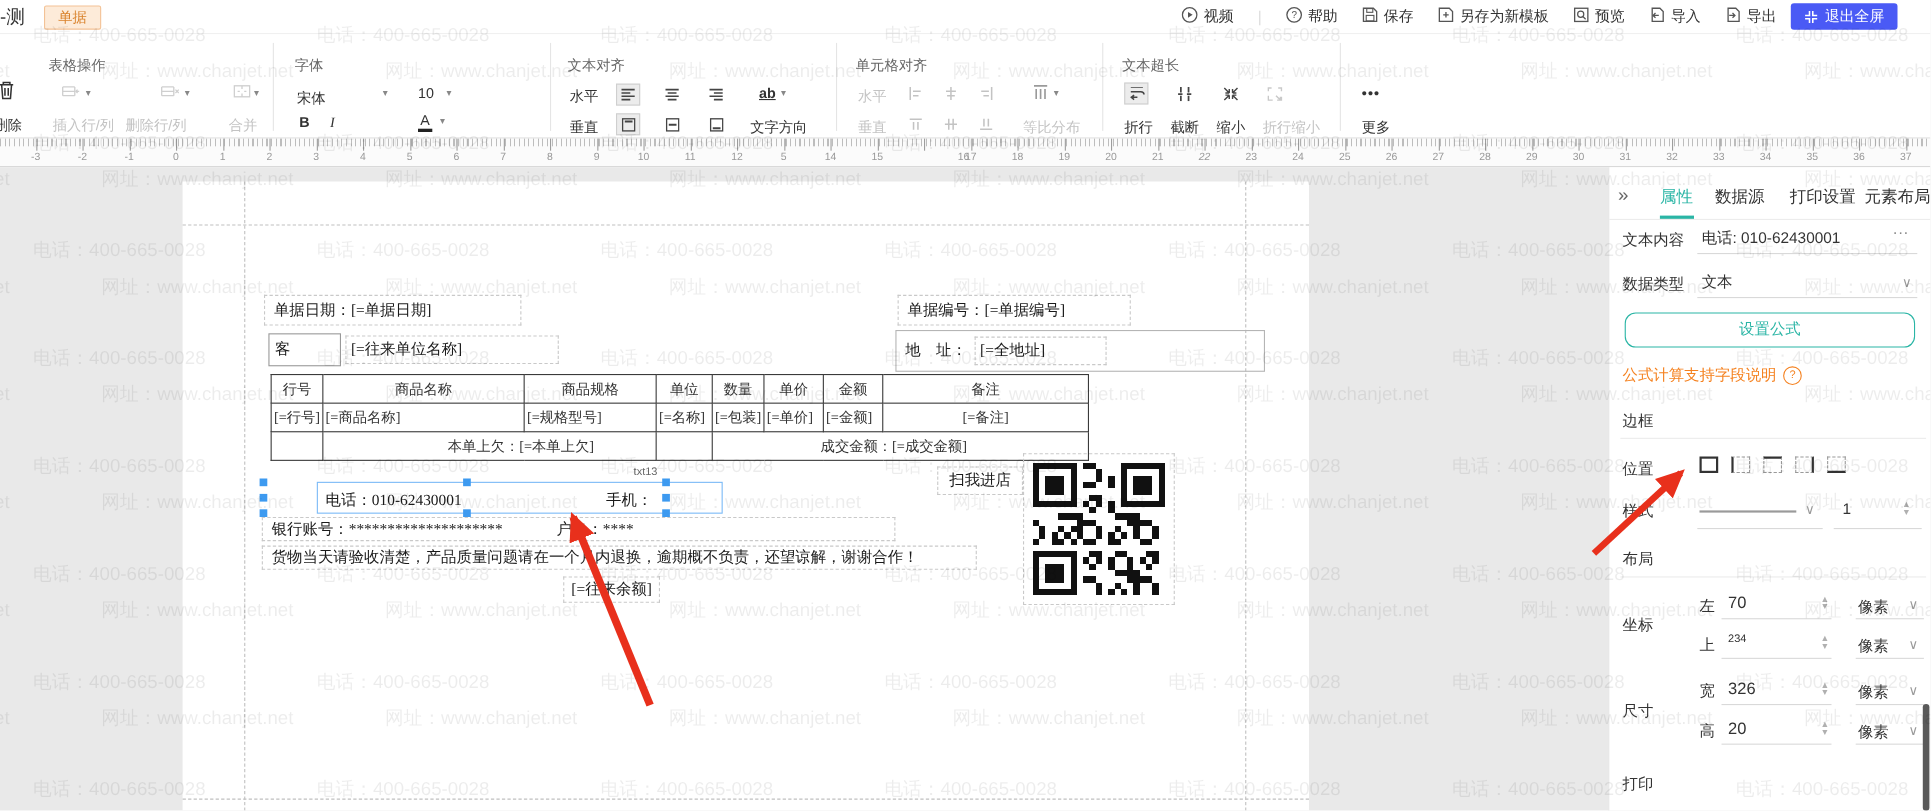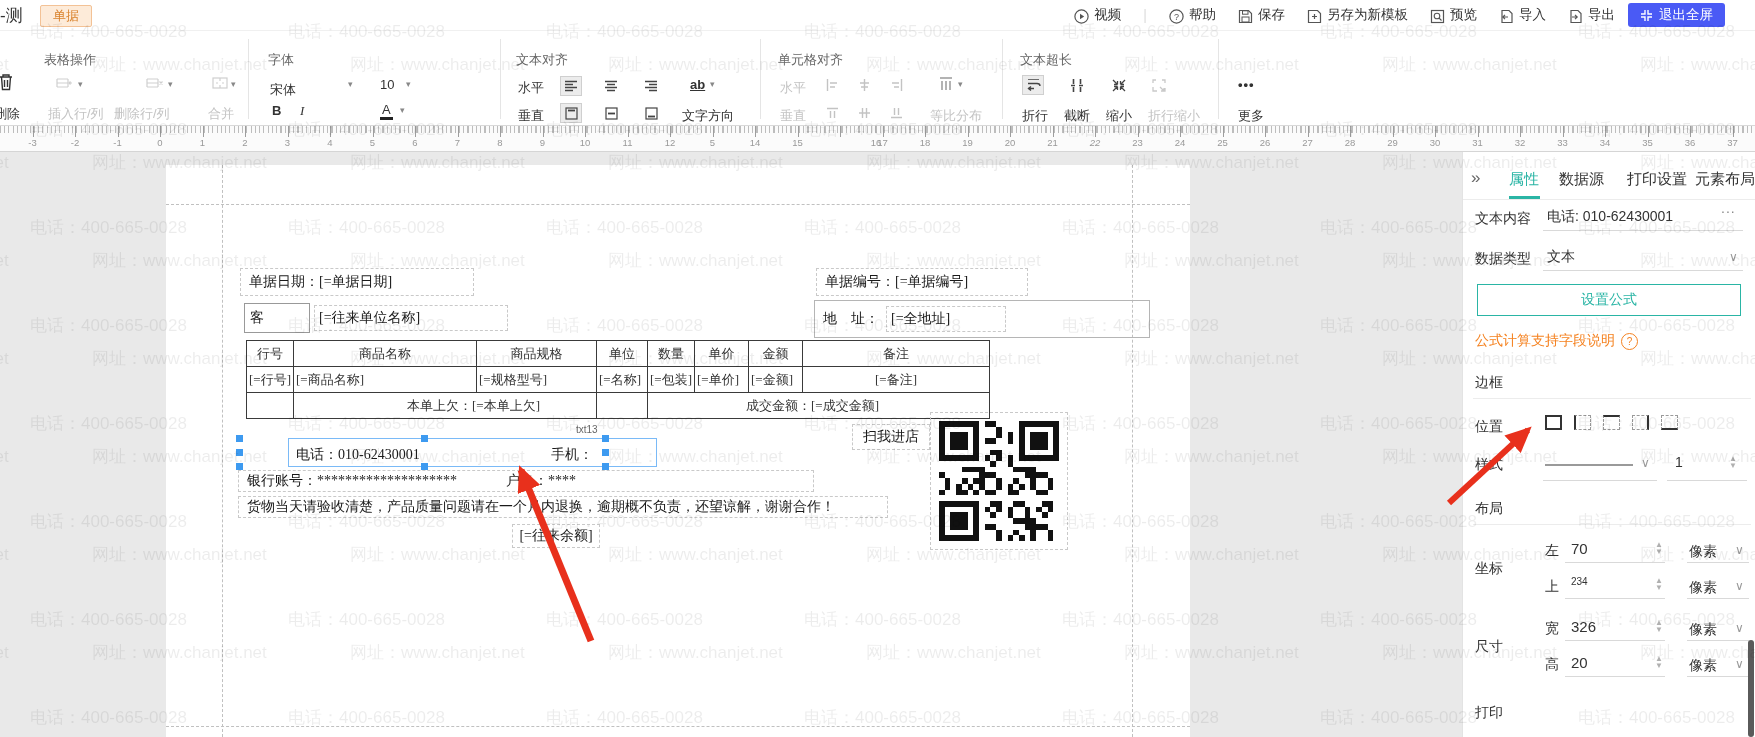--- a/index.html
+++ b/index.html
@@ -5,21 +5,21 @@
   html,body{margin:0;padding:0;background:#fff;}
   #app{position:relative;width:1755px;height:737px;overflow:hidden;
        font-family:"Liberation Sans",sans-serif;color:#333;background:#fff;}
   .abs{position:absolute;}
   
   #topbar{position:absolute;left:0;top:0;width:1755px;height:30px;background:#fff;}
   .doc-title{position:absolute;left:0;top:4px;font-size:17px;color:#333;}
   .tab-badge{position:absolute;left:40px;top:5px;height:20px;padding:0 12px;line-height:20px;
      background:#fdebd9;border:1px solid #f3c296;color:#d9822b;font-size:13px;border-radius:2px;}
   .tb-actions{position:absolute;right:140px;top:0;height:30px;display:flex;align-items:center;gap:22px;}
-  .tb-btn{display:flex;align-items:flex-end;gap:5px;font-size:13.5px;color:#333;cursor:pointer;white-space:nowrap;}
+  .tb-btn{display:flex;align-items:flex-start;gap:5px;font-size:13.5px;color:#333;cursor:pointer;white-space:nowrap;}
   .tb-sep{color:#ddd;font-size:14px;}
   .exit-btn{position:absolute;right:30px;top:3px;height:24px;padding:0 12px;background:#4a5af5;color:#fff;
      border-radius:3px;display:flex;align-items:center;gap:6px;font-size:13.5px;}
   .ic{display:inline-block;vertical-align:middle;}
   
   #ribbon{position:absolute;left:0;top:30px;width:1755px;height:96px;background:#fff;
      border-top:1px solid #f0f0f0;border-bottom:1px solid #d9d9d9;box-sizing:border-box;}
   .sec-label{position:absolute;font-size:13px;color:#666;top:20px;}
   .rb-div{position:absolute;top:8px;height:80px;width:1px;background:#e5e5e5;}
   .rb-txt{font-size:13px;color:#333;white-space:nowrap;}
@@ -59,21 +59,21 @@
   .p-tab.active{color:#2ab5a5;}
   .p-underline{position:absolute;height:3px;background:#2ab5a5;top:44px;}
   .p-div{position:absolute;left:10px;right:4px;height:1px;background:#ececec;}
   .p-label{position:absolute;left:12px;font-size:14px;color:#333;white-space:nowrap;}
   .p-value{position:absolute;font-size:14px;color:#333;white-space:nowrap;}
   .p-line{position:absolute;height:1px;background:#d9d9d9;}
   .chev{color:#999;font-size:12px;}
   .stepper{position:absolute;display:flex;flex-direction:column;line-height:7px;font-size:8px;color:#b0b0b0;}
   .bstyle{position:absolute;width:17px;height:15px;box-sizing:border-box;border:1px dashed #9a9a9a;cursor:pointer;}
   .teal-btn{position:absolute;left:14px;top:132px;width:262px;height:30px;border:1px solid #2ab5a5;
-     border-radius:0;color:#2ab5a5;font-size:14px;display:flex;align-items:center;justify-content:center;cursor:pointer;background:#fff;}
+     border-radius:10px;color:#2ab5a5;font-size:14px;display:flex;align-items:center;justify-content:center;cursor:pointer;background:#fff;}
   .orange-link{position:absolute;left:12px;top:180px;color:#f58220;font-size:14px;display:flex;gap:6px;align-items:center;cursor:pointer;}
   .help-circ{display:inline-flex;width:15px;height:15px;border:1px solid #f58220;border-radius:50%;
      align-items:center;justify-content:center;font-size:10px;color:#f58220;}
   #scroll-thumb{position:absolute;left:285px;top:488px;width:6px;height:97px;background:#5a5a5a;border-radius:3px;}
   
   #watermarks{position:absolute;left:0;top:0;width:1755px;height:737px;pointer-events:none;z-index:150;}
   .wm{position:absolute;font-size:17px;color:rgba(0,0,0,0.075);white-space:nowrap;}
   #arrows{position:absolute;left:0;top:0;z-index:300;pointer-events:none;}
 </style>
 </head>

